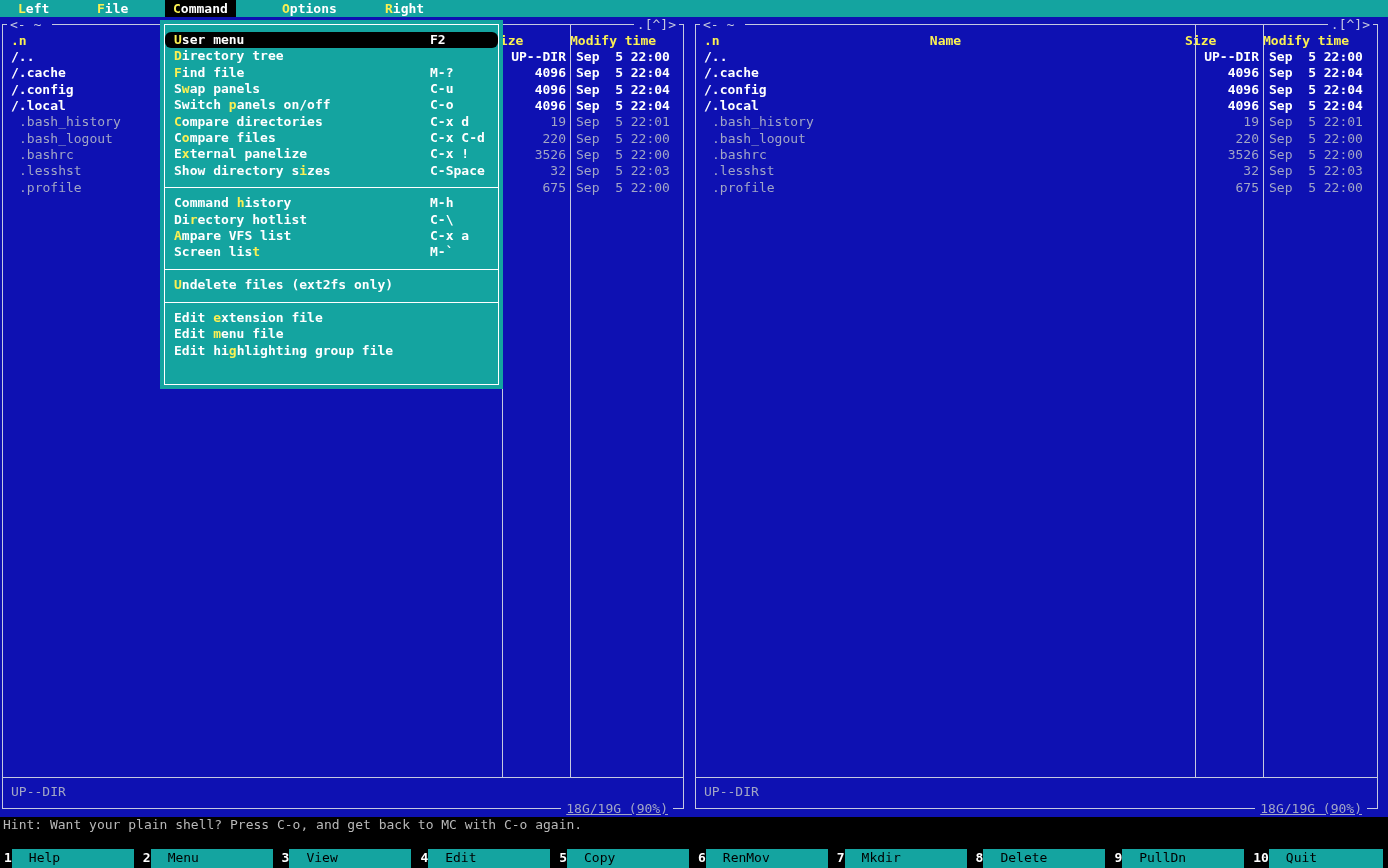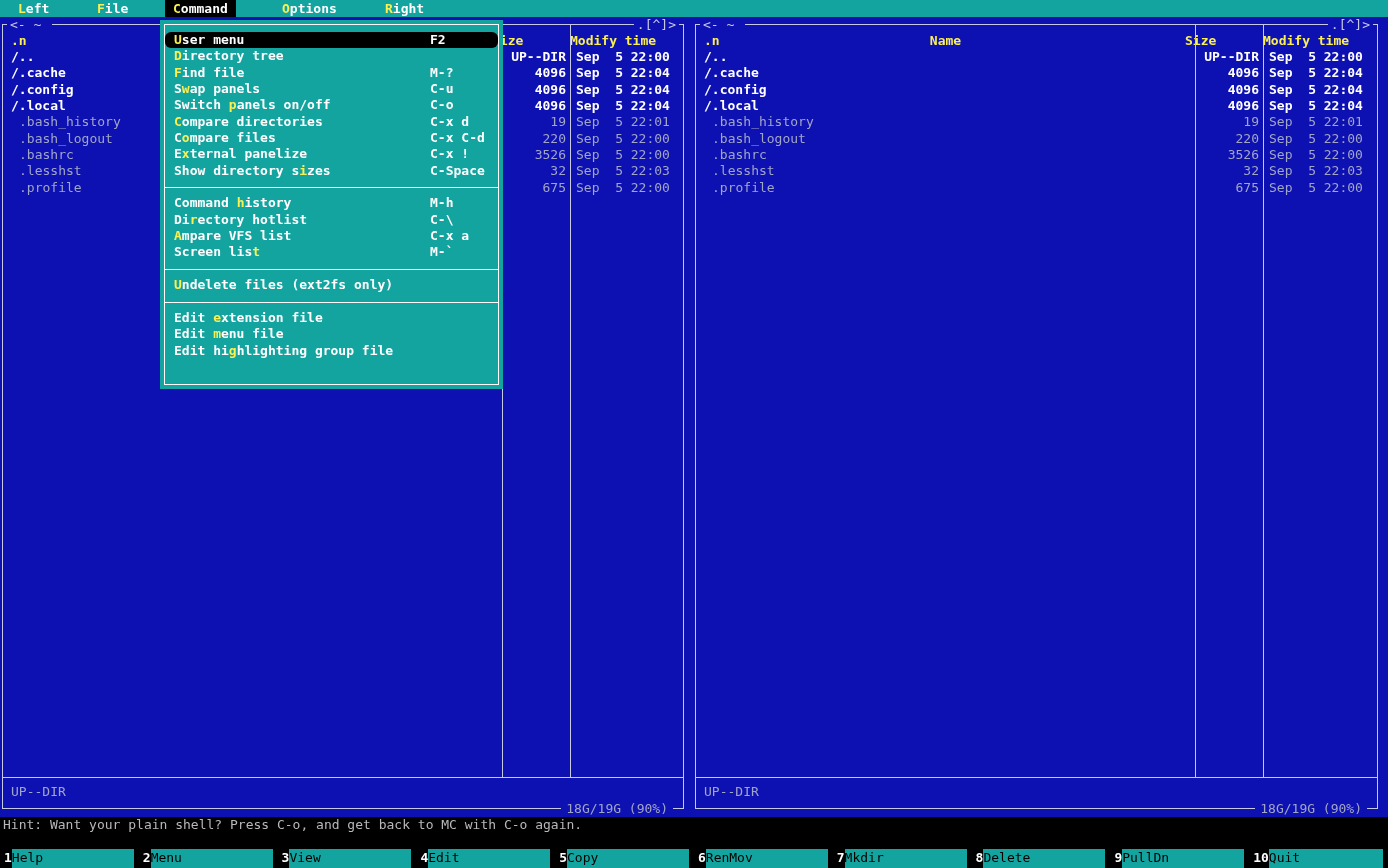--- a/index.html
+++ b/index.html
@@ -51,42 +51,42 @@
   .frow .f-size{position:absolute;left:500px;width:63px;text-align:right;white-space:pre;}
   .frow .f-time{position:absolute;left:573px;white-space:pre;}
   .frow.dir{color:var(--white);font-weight:bold;}
   .frow.file{color:var(--filegray);}
   .frow.file .f-name{left:16px;}
   .colline{position:absolute;top:0;width:1px;height:752px;background:var(--frame);}
   .c1{left:499px;}
   .c2{left:567px;}
   .sepline{position:absolute;left:0;right:0;top:752px;height:1px;background:var(--frame);}
   .ministatus{position:absolute;left:8px;top:759px;color:var(--filegray);white-space:pre;}
-  .freespace{position:absolute;right:10px;bottom:-9px;height:17px;line-height:17px;background:var(--blue);color:var(--filegray);padding:0 5px;white-space:pre;}
+  .freespace{position:absolute;right:10px;bottom:-9px;height:17px;line-height:17px;background:var(--blue);color:var(--filegray);padding:0 5px;white-space:pre;text-decoration:underline;}
 
   
   .dropdown{position:absolute;left:160px;top:20px;width:343px;height:369px;background:var(--teal);z-index:5;}
   .dd-frame{position:absolute;inset:4px;border:1px solid var(--white);pointer-events:none;}
   .dd-items{position:absolute;top:12px;left:5px;right:5px;}
   .dd-item{position:relative;height:16.35px;line-height:16.35px;color:var(--white);font-weight:bold;padding-left:9px;cursor:default;border-radius:6px;}
   .dd-item span{white-space:pre;}
   .dd-item .hot{color:var(--yellow);}
   .dd-item.selected{background:var(--black);}
   .dd-key{position:absolute;left:265px;top:0;}
   .dd-sep{position:relative;height:16.35px;}
   .dd-sep::after{content:"";position:absolute;left:-1px;right:-1px;top:8px;height:1px;background:var(--white);}
 
   
   .hintline{position:absolute;left:0;top:817px;width:1388px;height:16.35px;background:var(--black);color:var(--hintgray);padding-left:3px;white-space:pre;}
   .promptline{position:absolute;left:0;top:833px;width:1388px;height:16.35px;background:var(--black);color:#c8c8c8;padding-left:3px;white-space:pre;}
   .cursor{display:inline-block;width:8px;height:13px;background:#9fbcbc;vertical-align:middle;margin-left:7px;}
   .keybar{position:absolute;left:0;top:849px;width:1388px;height:19px;background:var(--black);display:flex;z-index:2;}
   .kb-slot{flex:0 0 138.8px;width:138.8px;height:19px;line-height:18px;display:flex;cursor:default;}
   .kb-num{color:var(--white);font-weight:bold;padding-left:4px;background:var(--black);}
-  .kb-label{flex:1;background:var(--teal);color:var(--black);padding-left:0;margin-right:5px;}
+  .kb-label{flex:1;background:var(--teal);color:var(--black);padding-left:17px;margin-right:5px;}
 </style>
 </head>
 <body>
 
 <div class="blue-bg"></div>
 
 <div class="panel panel-left">
   <span class="ptitle tleft">&lt;- ~ </span>
   <span class="ptitle tright">.[^]&gt;</span>
   <div class="phead">

